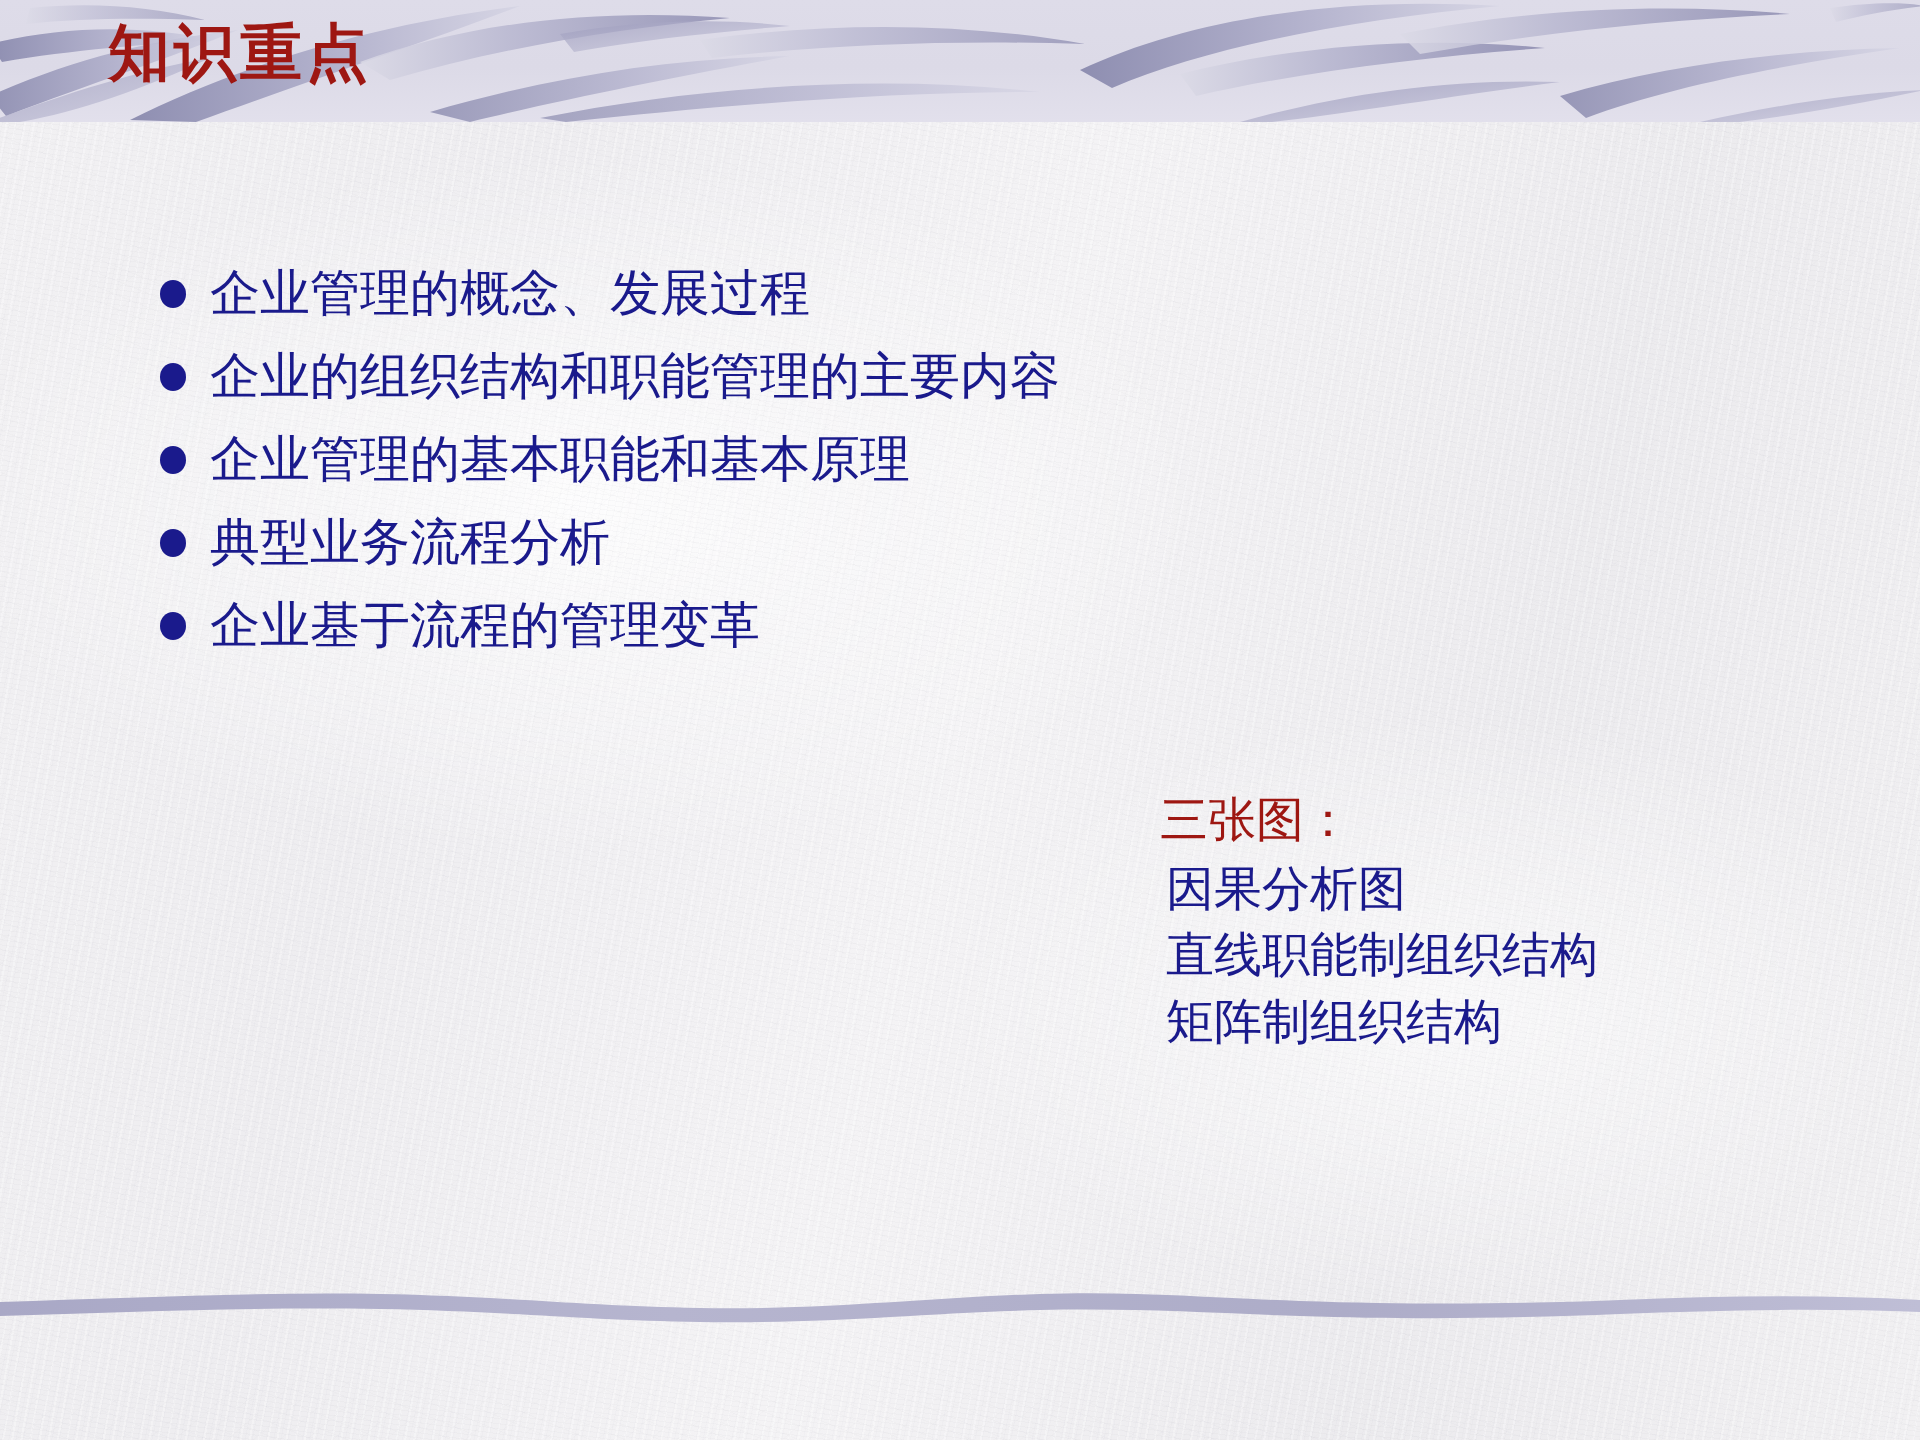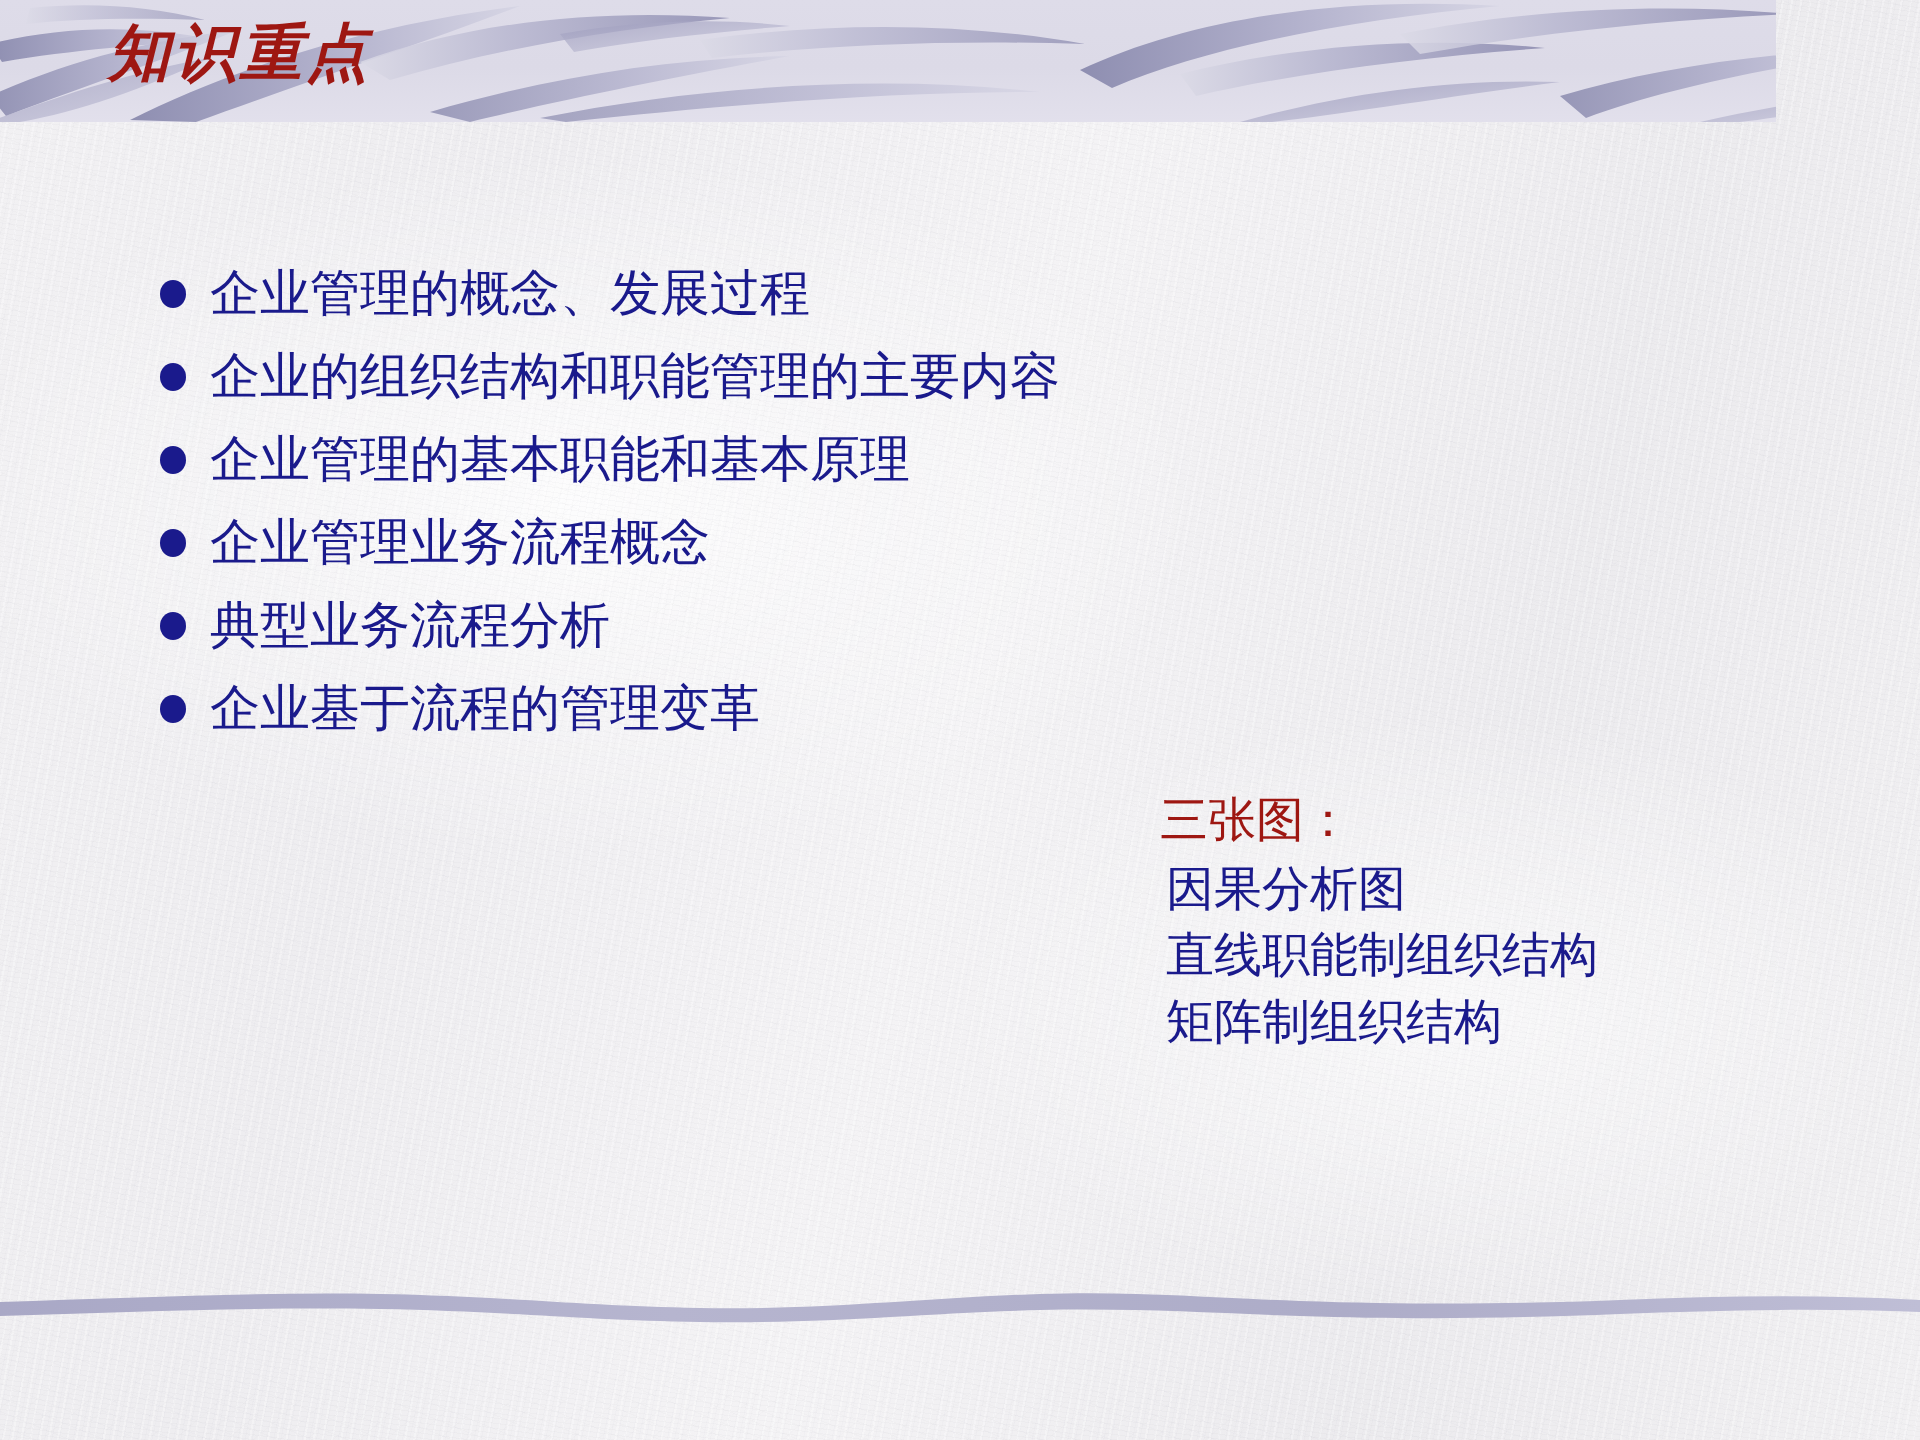--- a/index.html
+++ b/index.html
@@ -43,25 +43,24 @@
     opacity: 0.35;
     background-image:
       repeating-linear-gradient(22deg, rgba(150,150,165,0.08) 0px, rgba(150,150,165,0.08) 1px, rgba(255,255,255,0) 1px, rgba(255,255,255,0) 13px),
       repeating-linear-gradient(-40deg, rgba(140,140,160,0.06) 0px, rgba(140,140,160,0.06) 1px, rgba(255,255,255,0) 1px, rgba(255,255,255,0) 17px);
   }
 
   
   #header-band {
     position: absolute;
     left: 0; top: 0;
-    width: 1776px;
+    width: 1920px;
     height: 122px;
     background: linear-gradient(180deg, #dedce9 0%, #dcdaE7 55%, #e2e0ec 100%);
     overflow: hidden;
-    font-style: italic;
   }
   #header-strokes {
     position: absolute;
     left: 0; top: 0;
     width: 1920px; height: 122px;
   }
 
   #title {
     position: absolute;
     left: 108px;
@@ -199,24 +198,20 @@
     <div class="bullet-row">
       <span class="bullet-dot"></span>
       <span class="bullet-text">企业的组织结构和职能管理的主要内容</span>
     </div>
 
     <div class="bullet-row">
       <span class="bullet-dot"></span>
       <span class="bullet-text">企业管理的基本职能和基本原理</span>
     </div>
 
-    <div class="bullet-row">
-      <span class="bullet-dot"></span>
-      <span class="bullet-text">企业管理业务流程概念</span>
-    </div>
 
     <div class="bullet-row">
       <span class="bullet-dot"></span>
       <span class="bullet-text">典型业务流程分析</span>
     </div>
 
     <div class="bullet-row">
       <span class="bullet-dot"></span>
       <span class="bullet-text">企业基于流程的管理变革</span>
     </div>

